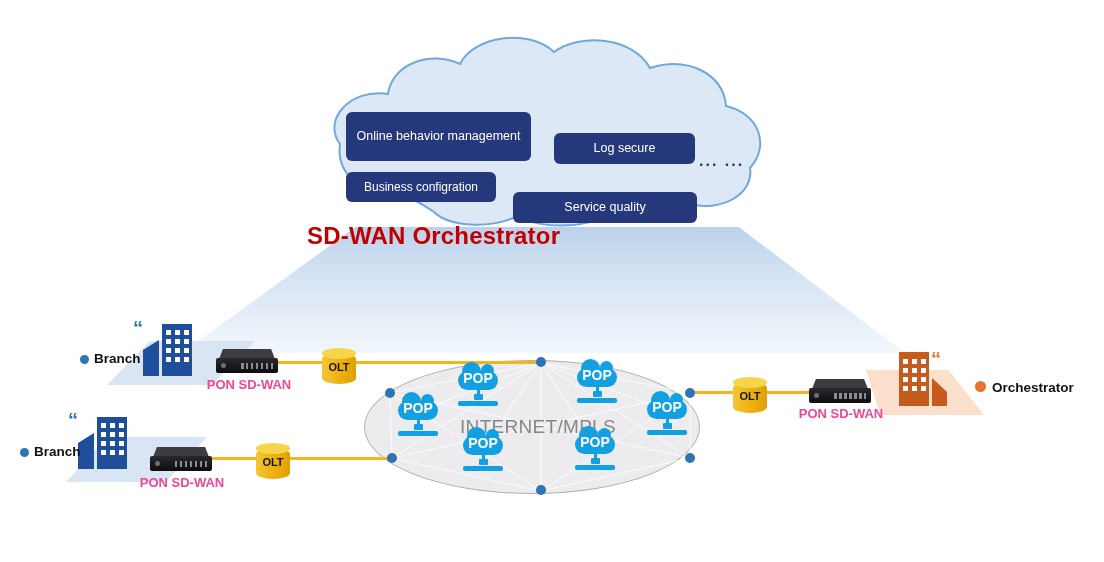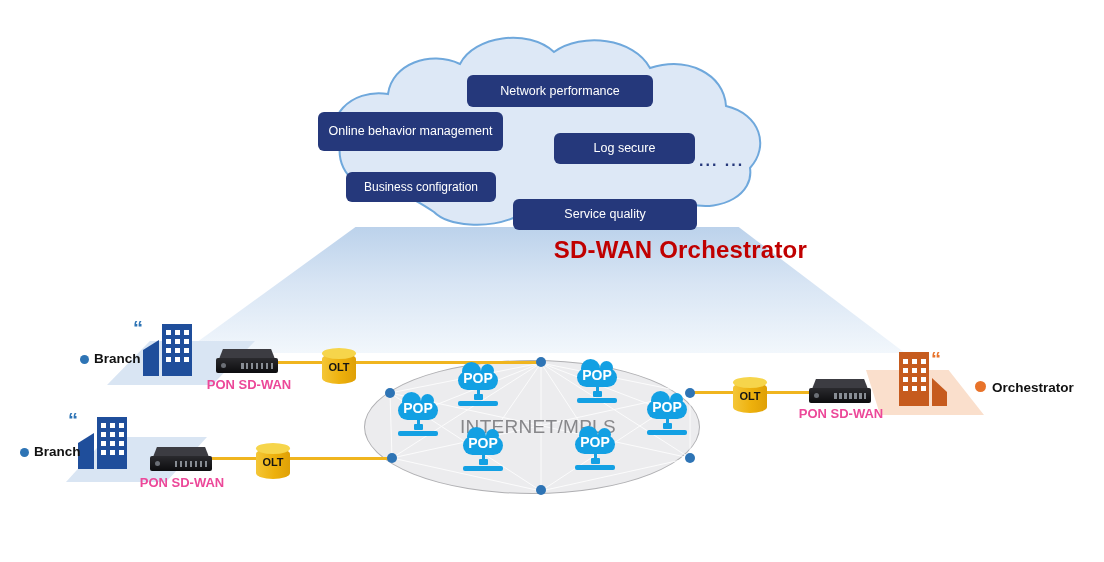--- a/index.html
+++ b/index.html
@@ -12,29 +12,29 @@
     background:linear-gradient(180deg,#bcd2eb 0%,#d8e5f4 45%,#f2f7fc 100%);
     clip-path:polygon(24% 0, 77% 0, 100% 100%, 0 100%); }
 
   
   .cloud-svg { position:absolute; left:310px; top:24px; }
 
   .chip { position:absolute; background:#25387b; color:#fff; border-radius:6px;
     display:flex; align-items:center; justify-content:center; text-align:center;
     font-size:12.5px; font-weight:500; line-height:1.2; padding:2px 6px; }
   .chip-net  { left:467px; top:75px;  width:186px; height:32px; }
-  .chip-obm  { left:318px; top:112px; width:185px; height:39px; }
+  .chip-obm  { left:346px; top:112px; width:185px; height:49px; }
   .chip-log  { left:554px; top:133px; width:141px; height:31px; }
   .chip-biz  { left:346px; top:172px; width:150px; height:30px; font-size:12px;padding-left:6px; }
-  .chip-sq   { left:513px; top:199px; width:184px; height:31px; }
+  .chip-sq   { left:513px; top:192px; width:184px; height:31px; }
   .more-dots { position:absolute; left:699px; top:152px; color:#25387b; font-size:16px;
     font-weight:700; letter-spacing:2px; }
 
   
-  .title-wrap { position:absolute; left:307px; top:236px; width:500px; text-align:right; color:#c00000; }
+  .title-wrap { position:absolute; left:307px; top:222px; width:500px; text-align:left; color:#c00000; }
   .title-main { font-size:24px; font-weight:600; letter-spacing:.2px; }
   .title-sub  { font-size:18.5px; font-weight:600; line-height:1.18; margin-top:3px; }
 
   
   .platform { position:absolute; }
   .plat-b1 { left:107px; top:341px; width:148px; height:44px; background:#d9e5f3;
     clip-path:polygon(29% 0,100% 0,71% 100%,0 100%); }
   .plat-b2 { left:66px; top:437px; width:141px; height:45px; background:#d9e5f3;
     clip-path:polygon(29% 0,100% 0,71% 100%,0 100%); }
   .plat-hq { left:866px; top:370px; width:118px; height:45px; background:#fadfcc;
@@ -113,21 +113,20 @@
              C 272 8 324 14 340 44
              C 378 32 414 50 416 82
              C 450 90 460 122 440 144
              C 444 170 412 188 380 180
              C 362 198 322 202 300 190
              C 272 206 228 204 208 192
              C 178 206 138 202 124 188
              C 112 180 102 174 95 172 Z" fill="#dde8f6" stroke="#6fa8dc" stroke-width="2"></path>
   </svg>
 
-  <div class="chip chip-net">Network performance</div>
   <div class="chip chip-obm">Online behavior management</div>
   <div class="chip chip-log">Log secure</div>
   <div class="chip chip-biz">Business configration</div>
   <div class="chip chip-sq">Service quality</div>
   <div class="more-dots">... ...</div>
 
   <div class="title-wrap">
     <div class="title-main">SD-WAN Orchestrator</div>
   </div>
 

